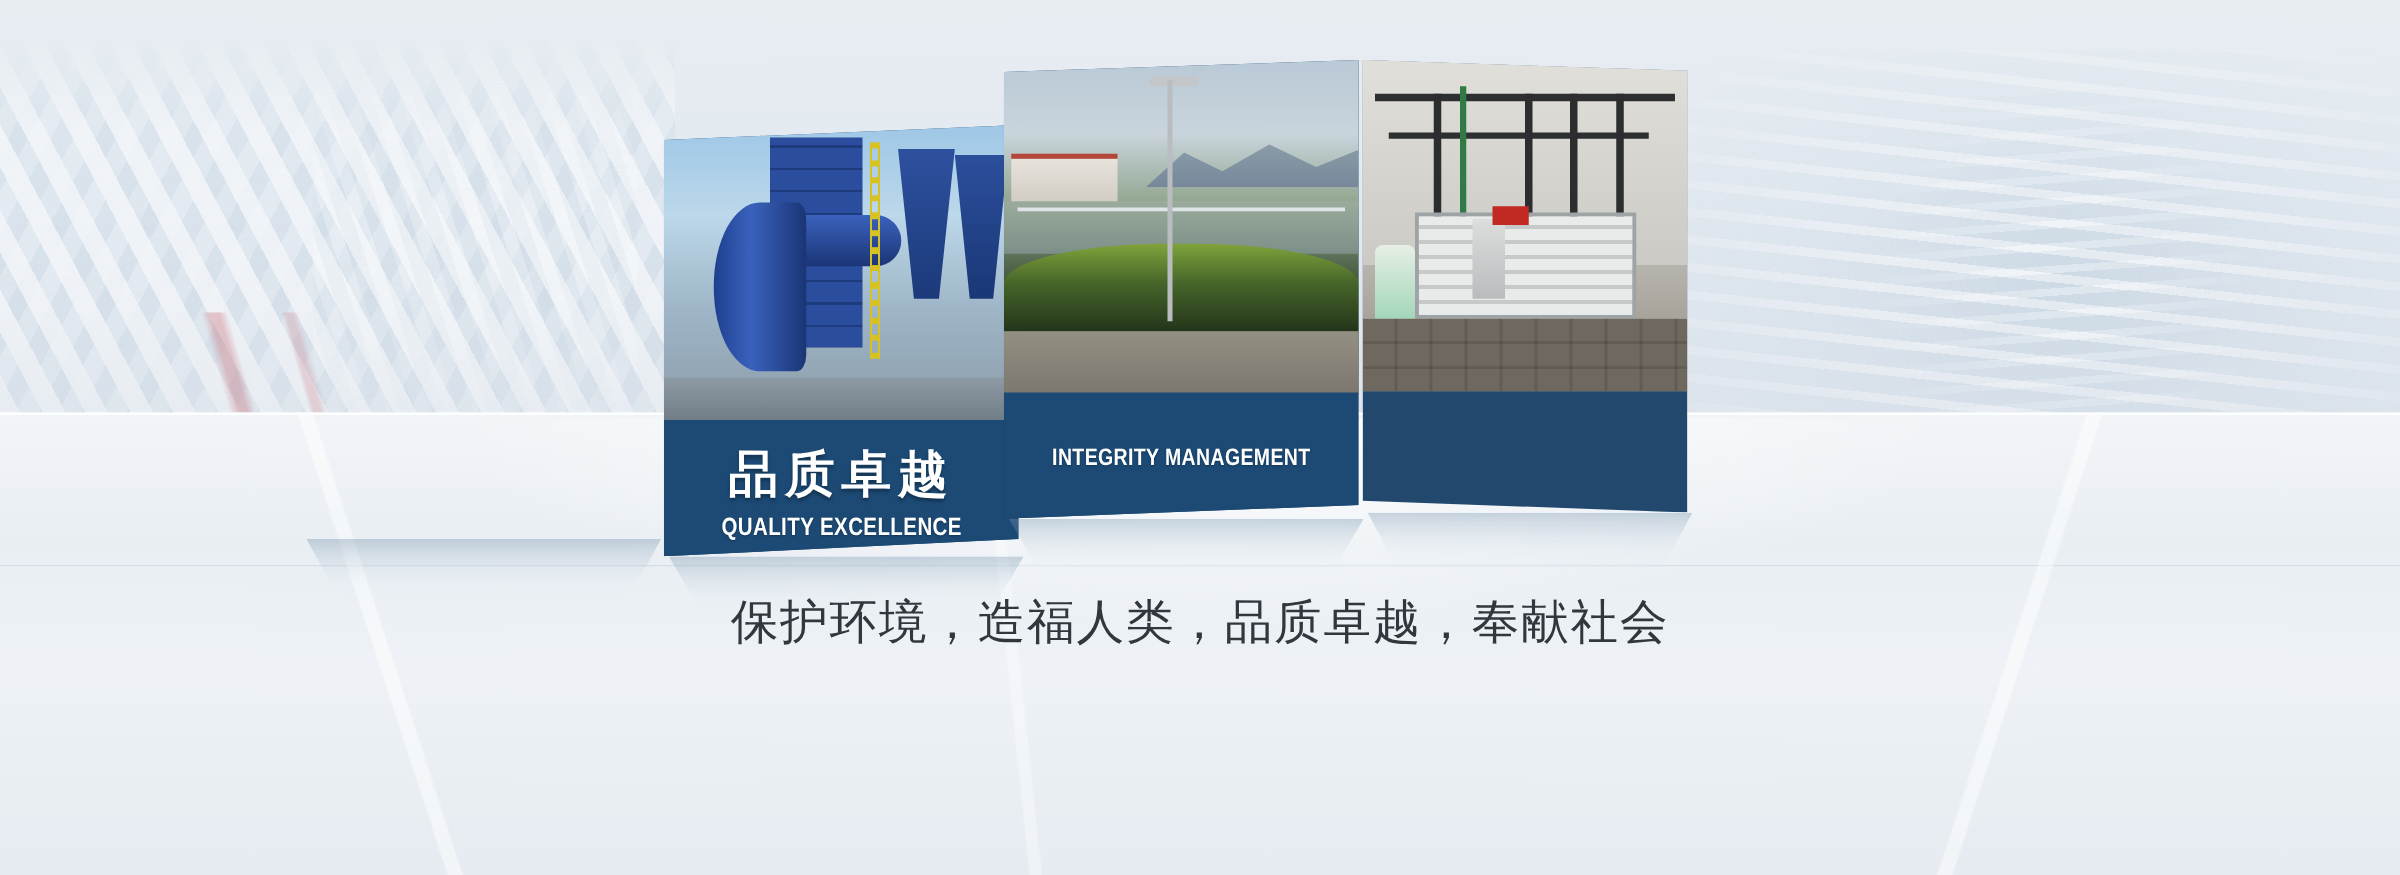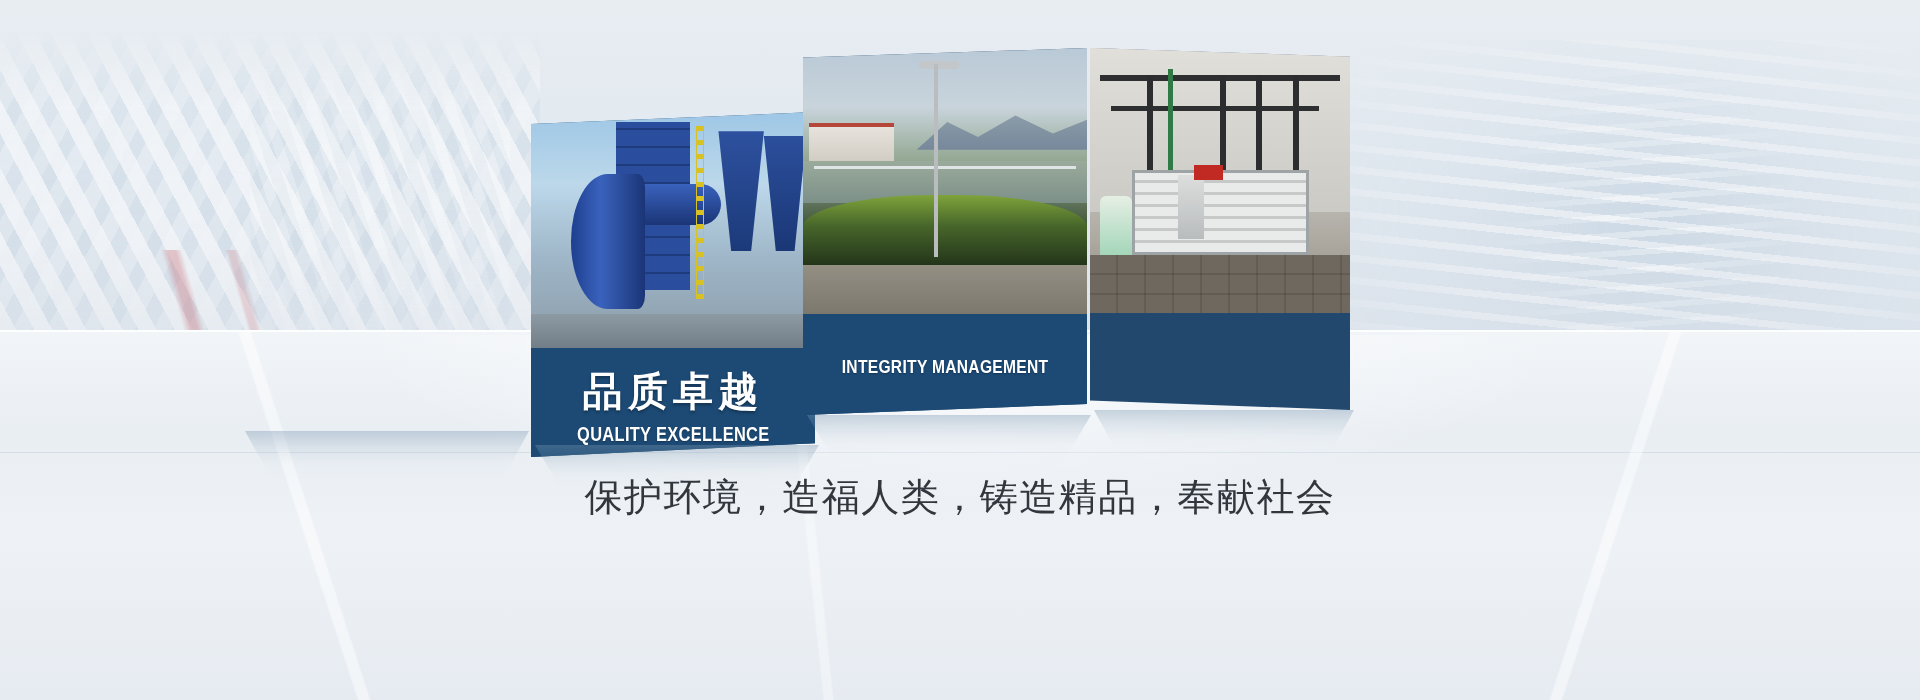--- a/index.html
+++ b/index.html
@@ -171,21 +171,21 @@
   <div class="floor"></div>
   <div class="floor-line"></div>
   <div class="floor-line2"></div>
   <div class="floor-diag"></div>
   <div class="floor-glow"></div>
 
   <div class="cards">
 
     <div class="reflect" style="left:245px;top:431px;width:284px;height:62px;clip-path:polygon(0 0,100% 0,88% 100%,12% 100%);"></div>
 
-    <div class="card" style="left:531px;top:112px;width:284px;height:345px;clip-path:polygon(0 3.5%,100% 0,100% 96%,0 100%);">
+    <div class="card" style="left:531px;top:100px;width:284px;height:345px;clip-path:polygon(0 3.5%,100% 0,100% 96%,0 100%);">
       <div class="photo p2" style="height:240px;">
         <div class="col"></div>
           <div class="pipe2"></div>
           <div class="pipe"></div>
         <div class="ladder"></div>
           <div class="cyc"></div>
           <div class="cyc2"></div>
           <div class="ground"></div>
       </div>
       <div class="label" style="height:105px;padding-top:4px;">
@@ -227,15 +227,15 @@
           <div class="redlbl"></div>
         <div class="tank"></div>
           <div class="ystrip"></div>
           <div class="floorp"></div>
       </div>
     </div>
     <div class="reflect" style="left:1094px;top:410px;width:260px;height:58px;clip-path:polygon(0 0,100% 0,88% 100%,12% 100%);"></div>
 
   </div>
 
-  <div class="tagline">保护环境，造福人类，铸造精品，奉献社会</div>
+  <div class="tagline">保护环境，造福人类，品质卓越，奉献社会</div>
 
 </div>
 
 </body></html>

